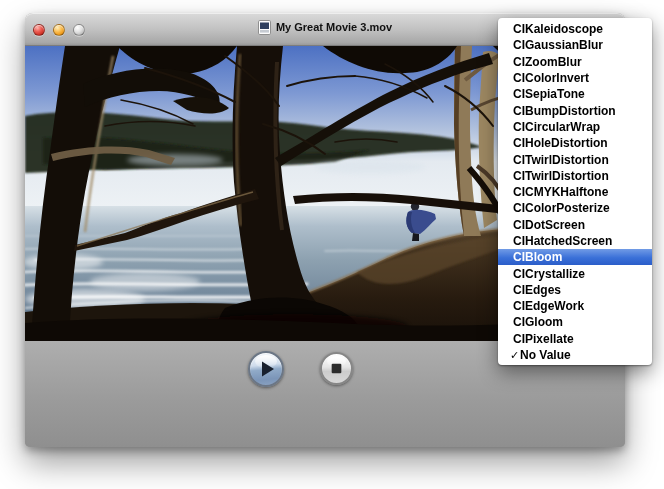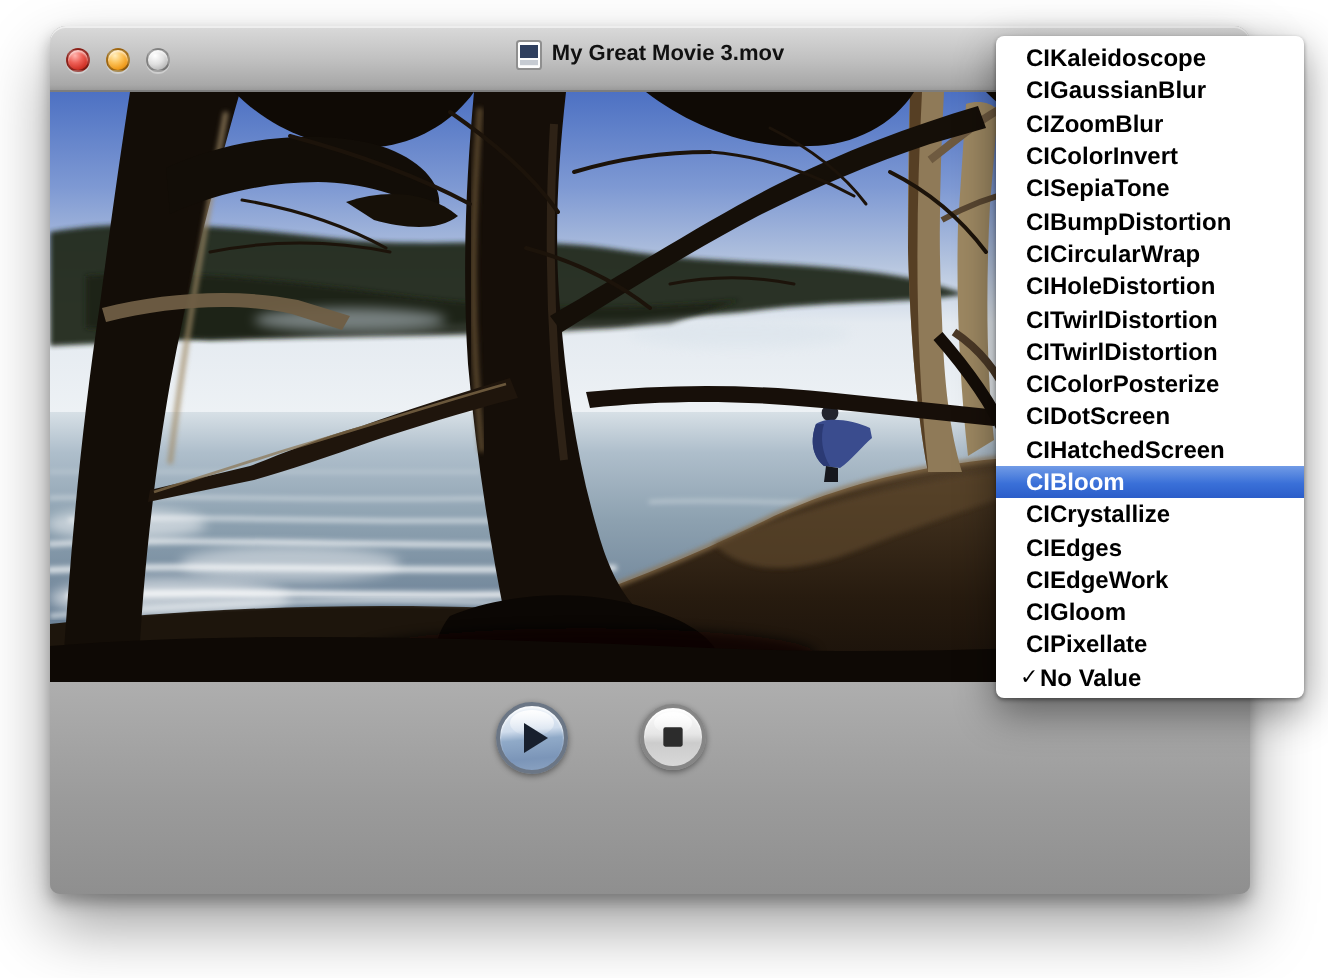--- a/index.html
+++ b/index.html
@@ -235,20 +235,23 @@
       <div class="menu-item">
         <span>CIHoleDistortion</span>
       </div>
       <div class="menu-item">
         <span>CITwirlDistortion</span>
       </div>
       <div class="menu-item">
         <span>CITwirlDistortion</span>
       </div>
       <div class="menu-item">
+        <span>CICMYKHalftone</span>
+      </div>
+      <div class="menu-item">
         <span>CIColorPosterize</span>
       </div>
       <div class="menu-item">
         <span>CIDotScreen</span>
       </div>
       <div class="menu-item">
         <span>CIHatchedScreen</span>
       </div>
       <div class="menu-item selected">
         <span>CIBloom</span>

